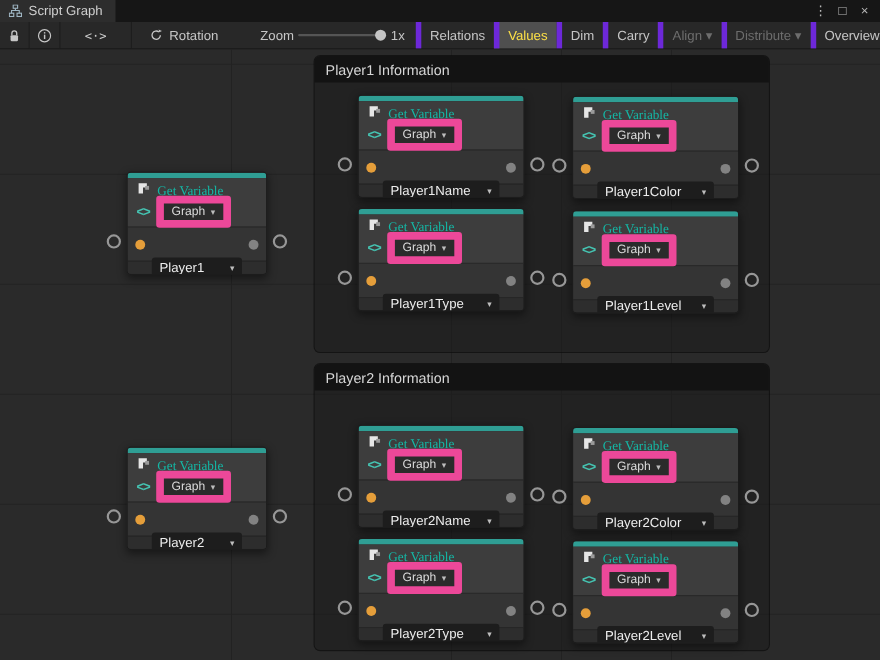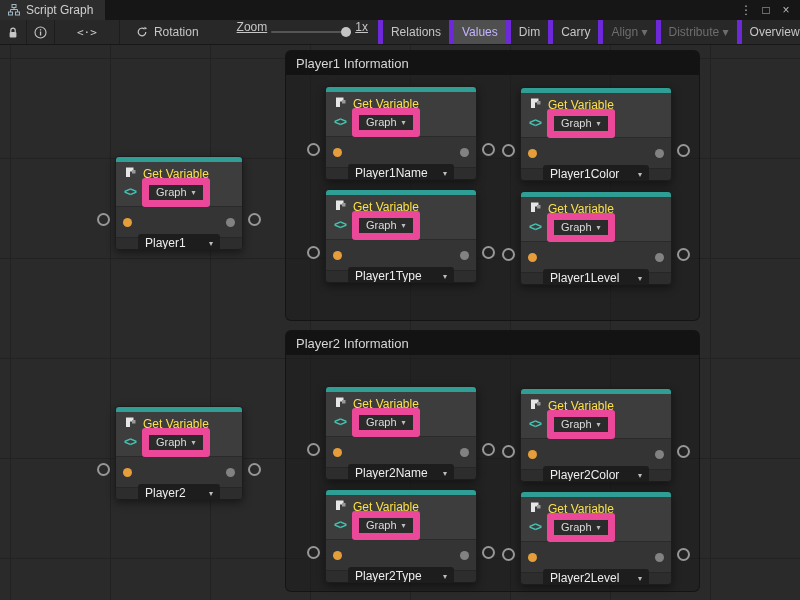--- a/index.html
+++ b/index.html
@@ -14,27 +14,27 @@
   .win-controls{margin-left:auto;display:flex;align-items:center;gap:4px;padding-right:6px;color:#b8b8b8;}
   .win-controls span{display:flex;align-items:center;justify-content:center;width:16px;height:16px;font-size:12px;cursor:default;}
 
   
   .toolbar{height:24px;background:#282828;border-bottom:1px solid #171717;display:flex;align-items:stretch;
     font-size:12px;color:#c6c6c6;}
   .tool-icon-btn{display:flex;align-items:center;justify-content:center;padding:0 7px;border-right:1px solid #1d1d1d;}
   .tool-icon-btn.wide{padding:0 22px;}
   .code-txt{font-family:"DejaVu Sans Mono", monospace;font-size:11px;color:#cdcdcd;letter-spacing:0;}
   .rotation-wrap{display:flex;align-items:center;gap:6px;padding:0 12px 0 16px;justify-content:center;}
-  .zoom-wrap{display:flex;align-items:flex-start;gap:4px;padding:0 10px 0 26px;text-decoration:underline;}
+  .zoom-wrap{display:flex;align-items:center;gap:4px;padding:0 10px 0 26px;}
   .slider{position:relative;width:80px;height:100%;display:flex;align-items:center;}
   .slider-track{width:80px;height:2px;background:#555;border-radius:1px;}
   .slider-knob{position:absolute;left:70px;top:50%;margin-top:-5px;width:10px;height:10px;border-radius:50%;background:#c4c4c4;}
   .seg-group{margin-left:auto;display:flex;align-items:stretch;}
   .seg{display:flex;align-items:center;padding:0 8px;border-left:5px solid #6d28d9;white-space:nowrap;color:#c6c6c6;}
-  .seg.active{background:#4f4f4f;color:#c4b5fd;}
+  .seg.active{background:#4f4f4f;color:#fde047;}
   .seg.disabled{color:#6d6d6d;}
 
   
   #canvas{position:relative;flex:1;background-color:var(--canvas-bg,#2a2a2a);
     background-image:
       linear-gradient(var(--grid-line,#222222) 1px, transparent 1px),
       linear-gradient(90deg, var(--grid-line,#222222) 1px, transparent 1px);
     background-size:100px 100px,100px 100px;
     background-position:0 13px,10px 0;
     overflow:hidden;padding-left:28px;}
@@ -45,21 +45,21 @@
   .group-header{height:24px;background:rgba(18,18,18,0.92);border-radius:5px 5px 0 0;
     display:flex;align-items:center;padding:0 10px;}
   .group-title{color:#d6d6d6;font-size:13px;}
 
   
   .node{position:absolute;}
   .node-box{border-radius:4px;overflow:hidden;box-shadow:0 3px 8px rgba(0,0,0,0.45);border:1px solid #1c1c1c;}
   .stripe{height:5px;background:var(--node-stripe,#2f9e94);}
   .node-header{background:#3d3d3d;padding:3px 8px 4px 8px;}
   .title-row{display:flex;align-items:center;gap:6px;height:17px;}
-  .node-title{font-size:12px;color:#fde047;}
+  .node-title{font-size:12px;color:#14b8a6;font-family:Liberation Serif, serif;}
   .sub-row{display:flex;align-items:center;gap:6px;height:20px;}
   .code-glyph{color:var(--accent-teal,#45c4b2);font-size:12px;font-weight:bold;letter-spacing:-1px;}
   .kind-chip{background:#2b2b2b;border:7px solid #ec4899;border-radius:3px;color:#dcdcdc;font-size:11px;
     padding:1px 7px;display:flex;align-items:center;gap:5px;line-height:13px;}
   .caret{font-size:8px;color:#bdbdbd;}
   .node-body{display:flex;align-items:center;gap:6px;padding:0 7px;height:30px;background:#343434;border-top:1px solid #2a2a2a;}
   .dot{width:9px;height:9px;border-radius:50%;flex:0 0 auto;}
   .dot.orange{background:var(--value-dot,#e59e3a);}
   .dot.gray{background:#828282;}
   .var-chip{flex:1;background:#1d1d1d;border-radius:3px;color:#ededed;font-size:12px;

